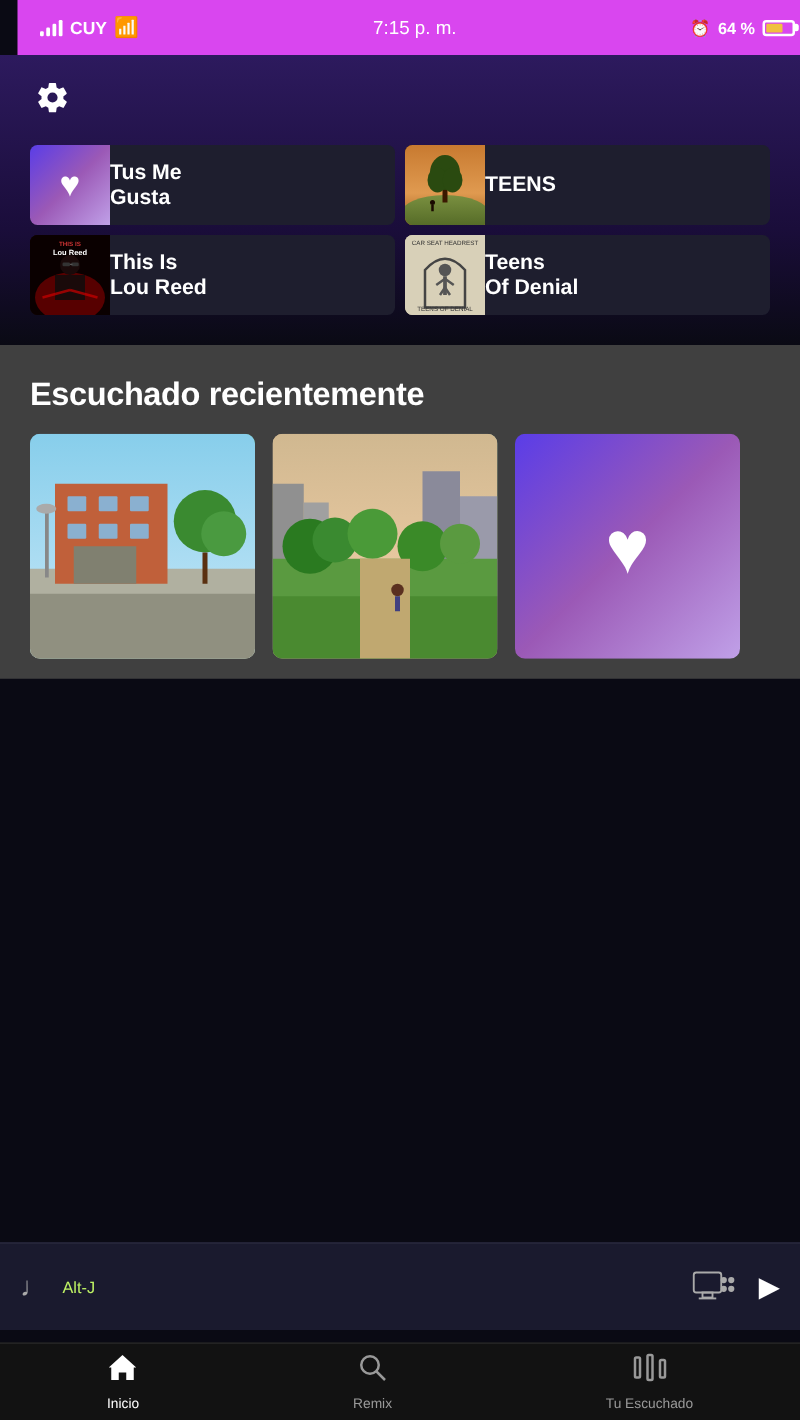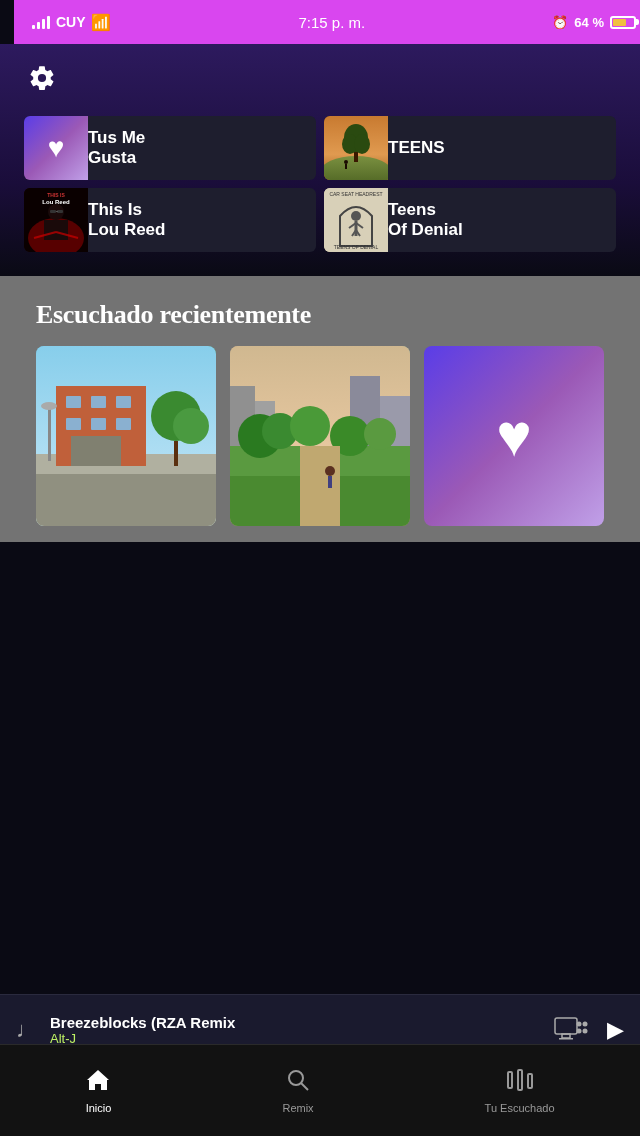--- a/index.html
+++ b/index.html
@@ -188,23 +188,22 @@
       width: 64px;
       height: 64px;
       background: #d4c9a8;
       display: flex;
       align-items: center;
       justify-content: center;
     }
 
     
     .section {
-      padding: 24px 12px 0;
-      background: #737373;
-      font-family: Liberation Serif, serif;
+      padding: 24px 0 0;
+      background: #404040;
     }
     .section-title {
       font-size: 26px;
       font-weight: 800;
       padding: 0 24px 16px;
       letter-spacing: -0.3px;
     }
 
     
     .recent-scroll {
@@ -296,21 +295,21 @@
       font-size: 22px;
       color: #fff;
     }
 
     
     .bottom-nav {
       position: fixed;
       bottom: 0;
       left: 0;
       width: 640px;
-      height: 92px;
+      height: 62px;
       background: #121212;
       border-top: 1px solid #2a2a2a;
       display: flex;
       align-items: center;
       justify-content: space-around;
     }
     .nav-item {
       display: flex;
       flex-direction: column;
       align-items: center;
@@ -560,21 +559,20 @@
     </div>
 
   </div>
 </div>
 
 <div class="bottom-spacer"></div>
 
 <div class="now-playing">
   <span class="np-icon">♩</span>
   <div class="np-info">
-    <div class="np-title">Breezeblocks (RZA Remix</div>
     <div class="np-artist">Alt-J</div>
   </div>
   <div class="np-controls">
 
     <div class="np-device-icon">
       <svg width="36" height="28" viewBox="0 0 36 28">
 
         <rect x="2" y="2" width="22" height="16" rx="2" fill="none" stroke="#aaa" stroke-width="1.5"></rect>
 
         <rect x="9" y="18" width="8" height="4" fill="none" stroke="#aaa" stroke-width="1.5"></rect>

